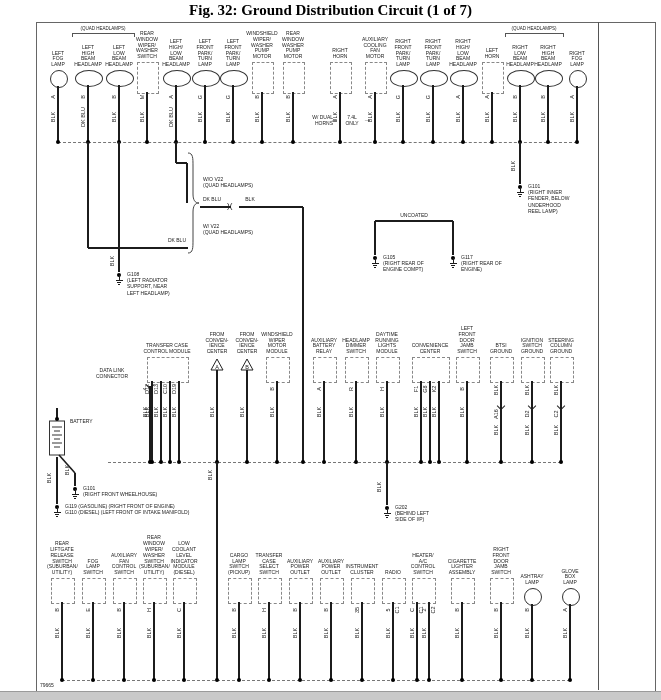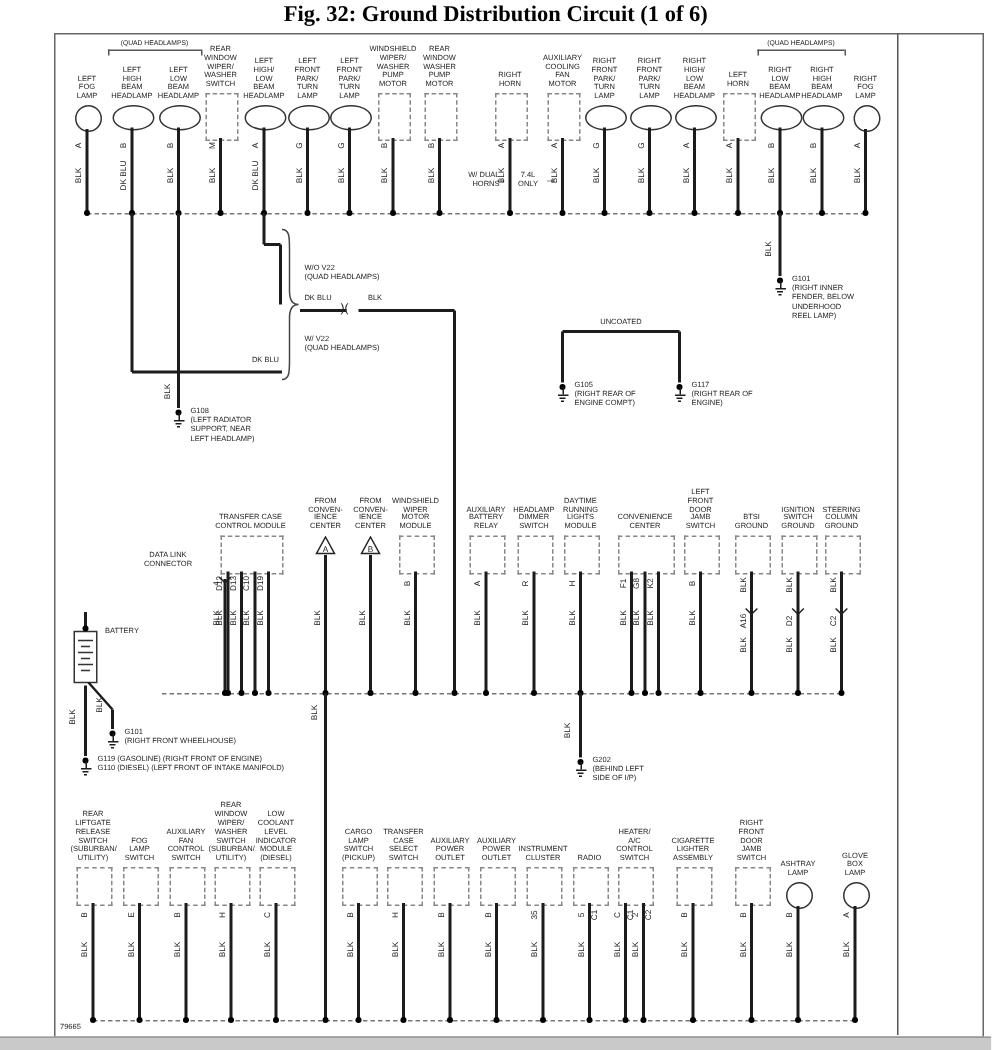--- a/index.html
+++ b/index.html
@@ -26,21 +26,21 @@
   .splice{position:absolute;font-size:8px;color:#222;}
   .arrow{position:absolute;font-size:8px;color:#222;line-height:8px;}
   .svgabs{position:absolute;}
   .bottombar{position:absolute;left:0;top:691px;width:661px;height:9px;background:#c9c9c9;border-top:1px solid #9a9a9a;}
   .footnum{position:absolute;left:40px;top:682px;font-size:5px;color:#222;}
 </style>
 </head>
 <body>
 
 <div id="stage">
-  <div class="title">Fig. 32: Ground Distribution Circuit (1 of 6)</div>
+  <div class="title">Fig. 32: Ground Distribution Circuit (1 of 7)</div>
   <div class="frame" style="left:36px;top:22px;width:618px;height:668px;"></div>
   <div class="thinline" style="left:598px;top:22px;width:1px;height:668px;"></div>
   <div class="footnum">79665</div>
   <div class="bottombar"></div>
 <div class="busline" style="left: 58px; top: 142px; width: 519px;"></div>
     <div class="shape-circle" style="left: 50px; top: 70px; width: 16px; height: 16px;"></div>
     <div class="lbl" style="left: 43px; width: 30px; bottom: 632px;">LEFT
 FOG
 LAMP</div>
     <div class="wire" style="left: 57px; top: 86px; width: 2px; height: 56px;"></div>

